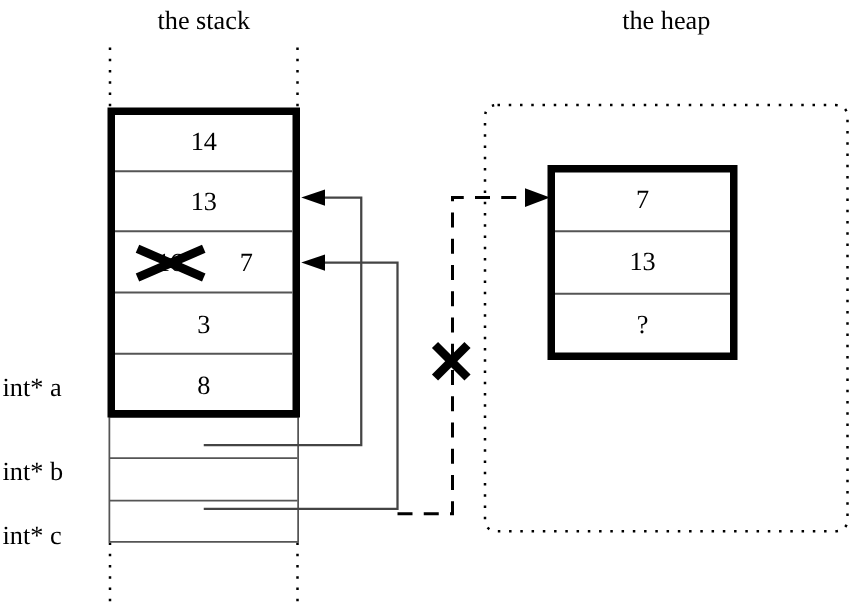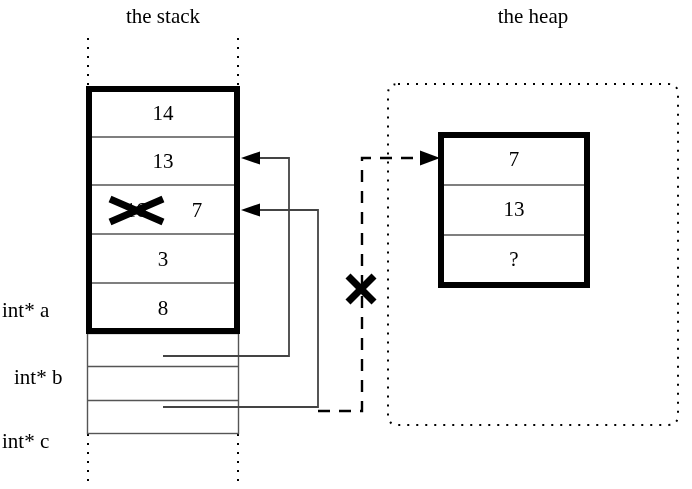--- a/index.html
+++ b/index.html
@@ -98,20 +98,20 @@
   <div class="txt title" style="left:458px; top:6px; width:150px;">the heap</div>
 
   <div class="cellval txt" style="left:89px; top:103px; width:148px;">14</div>
   <div class="cellval txt" style="left:89px; top:151px; width:148px;">13</div>
   <div class="cellval txt" style="left:100px; top:200px; width:72px;">16</div>
   <div class="cellval txt" style="left:172px; top:200px; width:50px;">7</div>
   <div class="cellval txt" style="left:89px; top:249px; width:148px;">3</div>
   <div class="cellval txt" style="left:89px; top:298px; width:148px;">8</div>
 
   <div class="varlabel txt" style="left:2px; top:281px;">int* a</div>
-  <div class="varlabel txt" style="left:14px; top:348px;">int* b</div>
-  <div class="varlabel txt" style="left:2px; top:412px;">int* c</div>
+  <div class="varlabel txt" style="left:2px; top:348px;">int* b</div>
+  <div class="varlabel txt" style="left:2px; top:399px;">int* c</div>
 
   <div class="cellval txt" style="left:441px; top:149px; width:146px;">7</div>
   <div class="cellval txt" style="left:441px; top:199px; width:146px;">13</div>
   <div class="cellval txt" style="left:441px; top:249px; width:146px;">?</div>
 
 </div>
 
 </body></html>

